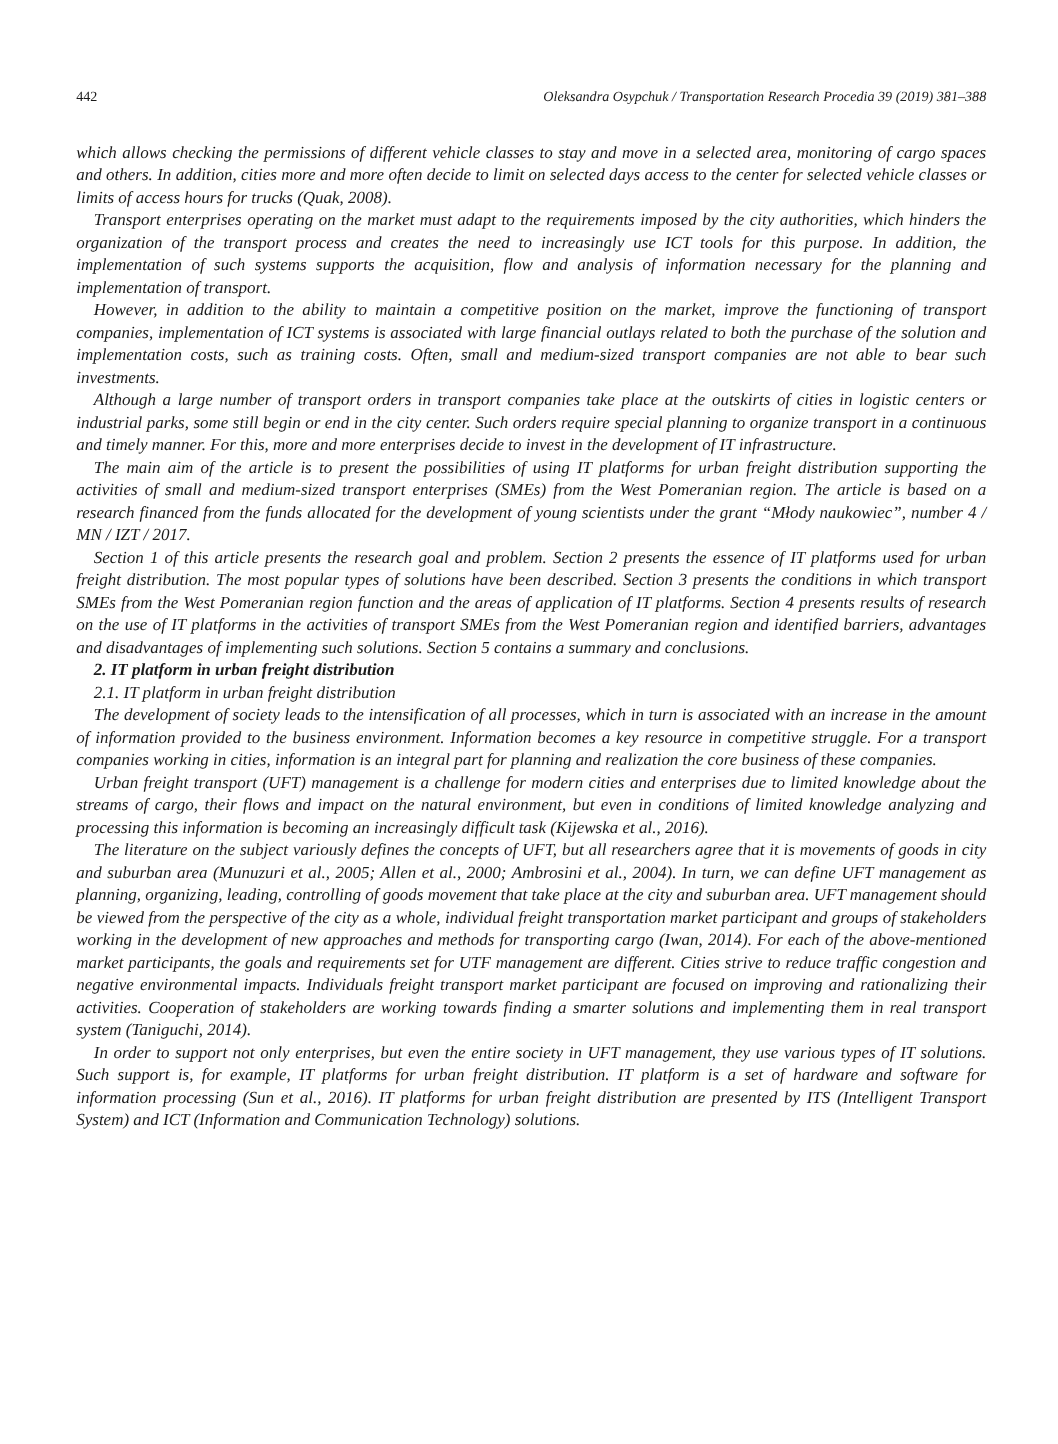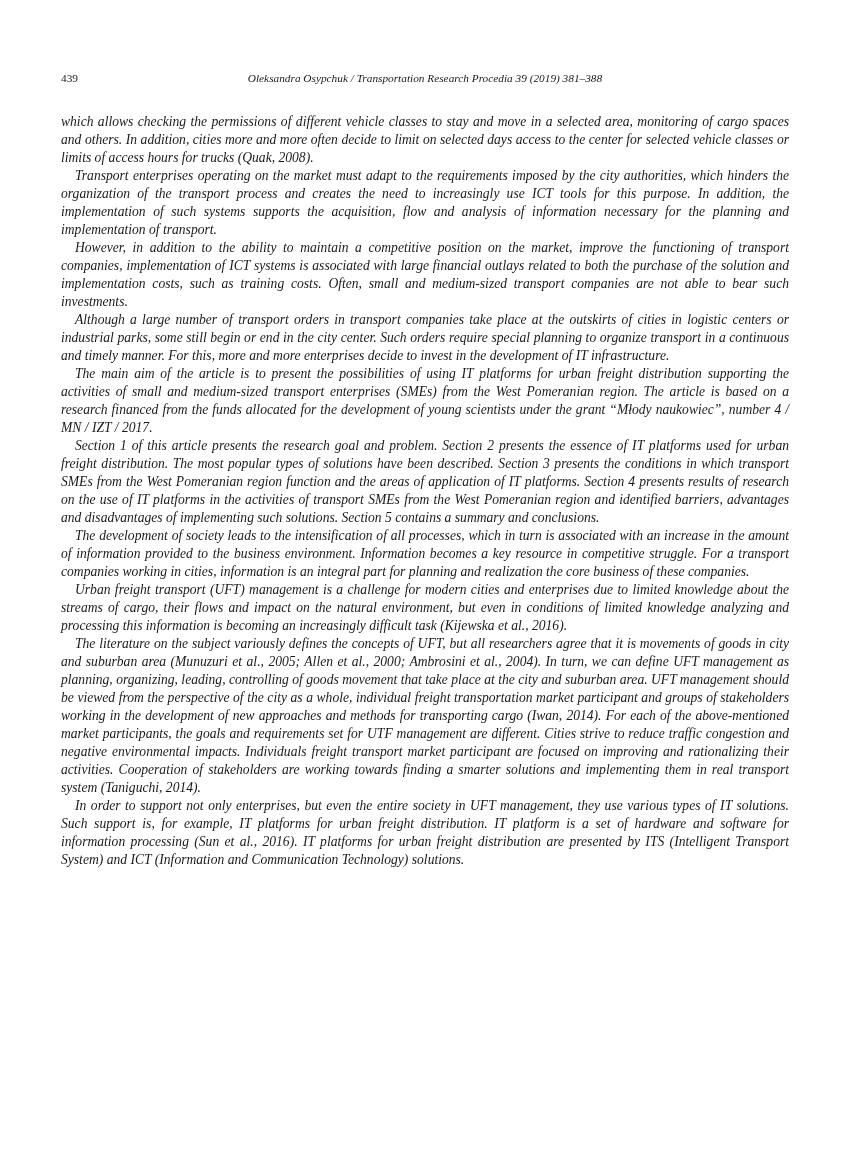--- a/index.html
+++ b/index.html
@@ -11,21 +11,21 @@
       font-family: "Liberation Serif", serif;
       color: #1a1a1a;
     }
     .page { position: absolute; left: 61px; top: 0; width: 728px; }
     .running-head {
       position: absolute; top: 70px; left: 0; width: 728px; height: 16px;
       font-size: 11.3px; line-height: 16px;
     }
     .page-number { position: absolute; left: 0; top: 0; }
     .header-title {
-      position: absolute; left: 0; right: 0; top: 0; text-align: center; font-style: italic;
+      position: absolute; left: 0; right: 0; top: 0; text-align: right; font-style: italic;
     }
     .body {
       position: absolute; top: 113px; left: 0; width: 728px;
       font-size: 13.6px; line-height: 18px; text-align: justify;
     }
     .body p { margin: 0; text-indent: 14px; font-style: italic; }
     .body p.noindent { text-indent: 0; }
     .section-heading {
       font-weight: bold; font-size: 13.6px; line-height: 18px;
       margin: 18px 0 0 0; text-indent: 0;
@@ -33,31 +33,33 @@
     .subsection-heading {
       font-style: italic; font-size: 13.6px; line-height: 18px;
       margin: 18px 0 18px 0; text-indent: 0;
     }
   </style>
 </head>
 <body>
 
 <div class="page">
   <div class="running-head">
-    <span class="page-number">439</span>
+    <span class="page-number">442</span>
     <span class="header-title">Oleksandra Osypchuk  / Transportation Research Procedia 39 (2019) 381–388</span>
   </div>
 
   <div class="body">
     <p class="noindent">which allows checking the permissions of different vehicle classes to stay and move in a selected area, monitoring of cargo spaces and others. In addition, cities more and more often decide to limit on selected days access to the center for selected vehicle classes or limits of access hours for trucks (Quak, 2008).</p>
     <p>Transport enterprises operating on the market must adapt to the requirements imposed by the city authorities, which hinders the organization of the transport process and creates the need to increasingly use ICT tools for this purpose. In addition, the implementation of such systems supports the acquisition, flow and analysis of information necessary for the planning and implementation of transport.</p>
     <p>However, in addition to the ability to maintain a competitive position on the market, improve the functioning of transport companies, implementation of ICT systems is associated with large financial outlays related to both the purchase of the solution and implementation costs, such as training costs. Often, small and medium-sized transport companies are not able to bear such investments.</p>
     <p>Although a large number of transport orders in transport companies take place at the outskirts of cities in logistic centers or industrial parks, some still begin or end in the city center. Such orders require special planning to organize transport in a continuous and timely manner. For this, more and more enterprises decide to invest in the development of IT infrastructure.</p>
     <p>The main aim of the article is to present the possibilities of using IT platforms for urban freight distribution supporting the activities of small and medium-sized transport enterprises (SMEs) from the West Pomeranian region. The article is based on a research financed from the funds allocated for the development of young scientists under the grant “Młody naukowiec”, number 4 / MN / IZT / 2017.</p>
     <p>Section 1 of this article presents the research goal and problem. Section 2 presents the essence of IT platforms used for urban freight distribution. The most popular types of solutions have been described. Section 3 presents the conditions in which transport SMEs from the West Pomeranian region function and the areas of application of IT platforms. Section 4 presents results of research on the use of IT platforms in the activities of transport SMEs from the West Pomeranian region and identified barriers, advantages and disadvantages of implementing such solutions. Section 5 contains a summary and conclusions.</p>
 
+    <p class="section-heading">2. IT platform in urban freight distribution</p>
+    <p class="subsection-heading">2.1. IT platform in urban freight distribution</p>
 
     <p>The development of society leads to the intensification of all processes, which in turn is associated with an increase in the amount of information provided to the business environment. Information becomes a key resource in competitive struggle. For a transport companies working in cities, information is an integral part for planning and realization the core business of these companies.</p>
     <p>Urban freight transport (UFT) management is a challenge for modern cities and enterprises due to limited knowledge about the streams of cargo, their flows and impact on the natural environment, but even in conditions of limited knowledge analyzing and processing this information is becoming an increasingly difficult task (Kijewska et al., 2016).</p>
     <p>The literature on the subject variously defines the concepts of UFT, but all researchers agree that it is movements of goods in city and suburban area (Munuzuri et al., 2005; Allen et al., 2000; Ambrosini et al., 2004). In turn, we can define UFT management as planning, organizing, leading, controlling of goods movement that take place at the city and suburban area. UFT management should be viewed from the perspective of the city as a whole, individual freight transportation market participant and groups of stakeholders working in the development of new approaches and methods for transporting cargo (Iwan, 2014). For each of the above-mentioned market participants, the goals and requirements set for UTF management are different. Cities strive to reduce traffic congestion and negative environmental impacts. Individuals freight transport market participant are focused on improving and rationalizing their activities. Cooperation of stakeholders are working towards finding a smarter solutions and implementing them in real transport system (Taniguchi, 2014).</p>
     <p>In order to support not only enterprises, but even the entire society in UFT management, they use various types of IT solutions. Such support is, for example, IT platforms for urban freight distribution. IT platform is a set of hardware and software for information processing (Sun et al., 2016). IT platforms for urban freight distribution are presented by ITS (Intelligent Transport System) and ICT (Information and Communication Technology) solutions.</p>
   </div>
 </div>
 
 </body></html>

